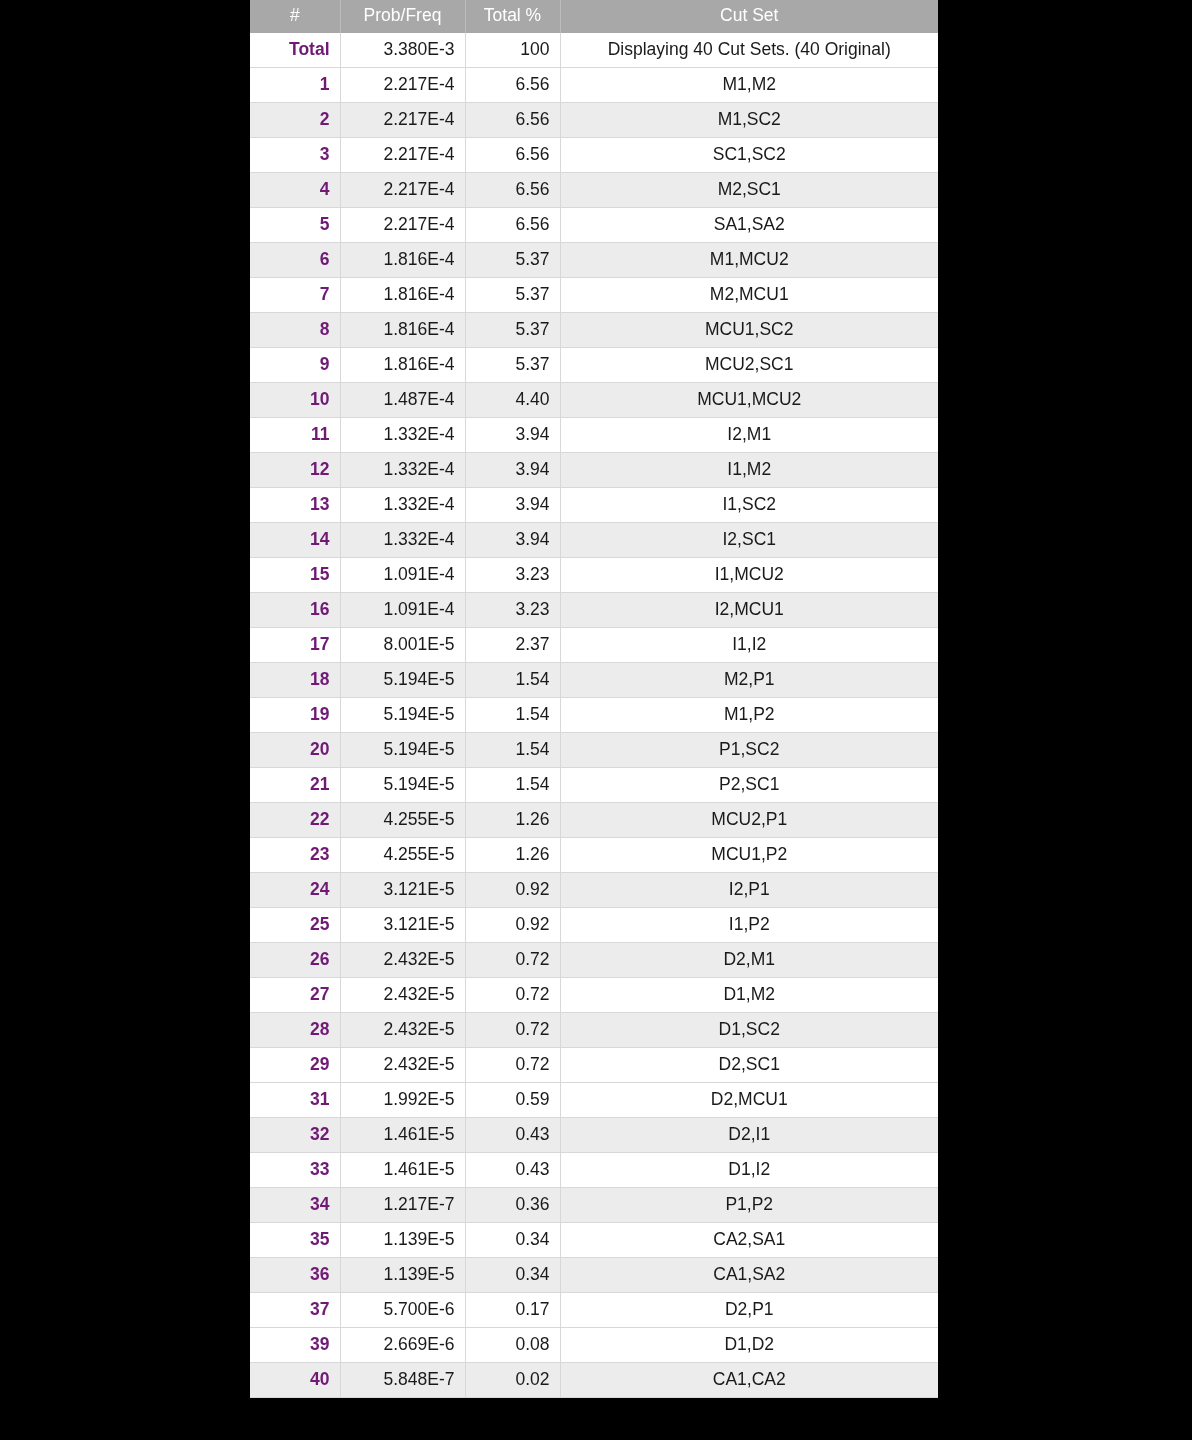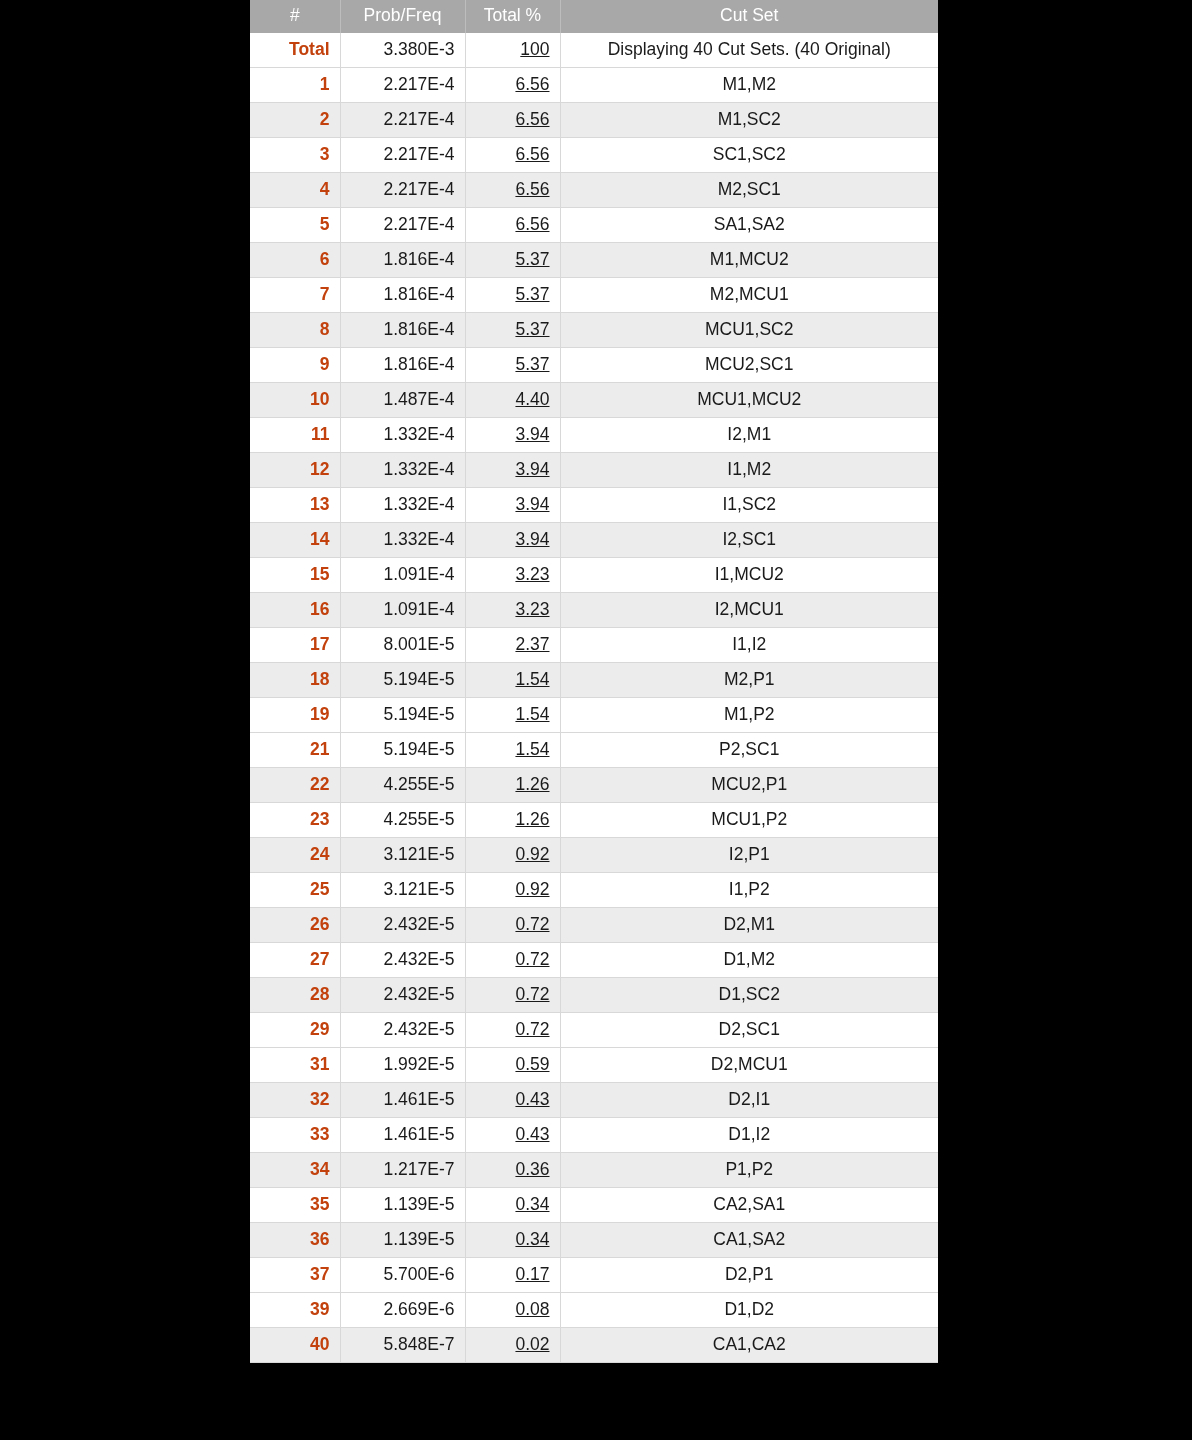--- a/index.html
+++ b/index.html
@@ -56,31 +56,30 @@
     height: 34px;
     box-sizing: border-box;
     border-bottom: 1px solid #d8d8d8;
     vertical-align: middle;
     white-space: nowrap;
     overflow: hidden;
   }
   td.num {
     text-align: right;
     font-weight: bold;
-    color: #c2410c;
+    color: #701a75;
     border-right: 1px solid #d8d8d8;
   }
   td.prob {
     text-align: right;
     border-right: 1px solid #d8d8d8;
   }
   td.pct {
     text-align: right;
     border-right: 1px solid #d8d8d8;
-    text-decoration: underline;
   }
   td.cutset {
     text-align: center;
   }
   tr.total td.num,
   tr.total td.prob,
   tr.total td.pct,
   tr.total td.cutset {
     background: #ffffff;
   }
@@ -222,20 +221,26 @@
             <td class="prob">5.194E-5</td>
             <td class="pct">1.54</td>
             <td class="cutset">M2,P1</td>
           </tr>
           <tr class="norm">
             <td class="num">19</td>
             <td class="prob">5.194E-5</td>
             <td class="pct">1.54</td>
             <td class="cutset">M1,P2</td>
           </tr>
+          <tr class="alt">
+            <td class="num">20</td>
+            <td class="prob">5.194E-5</td>
+            <td class="pct">1.54</td>
+            <td class="cutset">P1,SC2</td>
+          </tr>
           <tr class="norm">
             <td class="num">21</td>
             <td class="prob">5.194E-5</td>
             <td class="pct">1.54</td>
             <td class="cutset">P2,SC1</td>
           </tr>
           <tr class="alt">
             <td class="num">22</td>
             <td class="prob">4.255E-5</td>
             <td class="pct">1.26</td>

